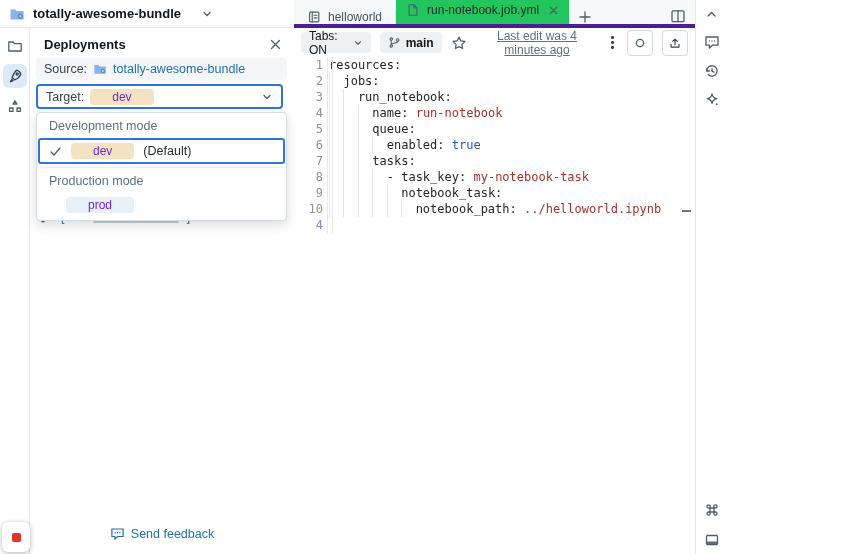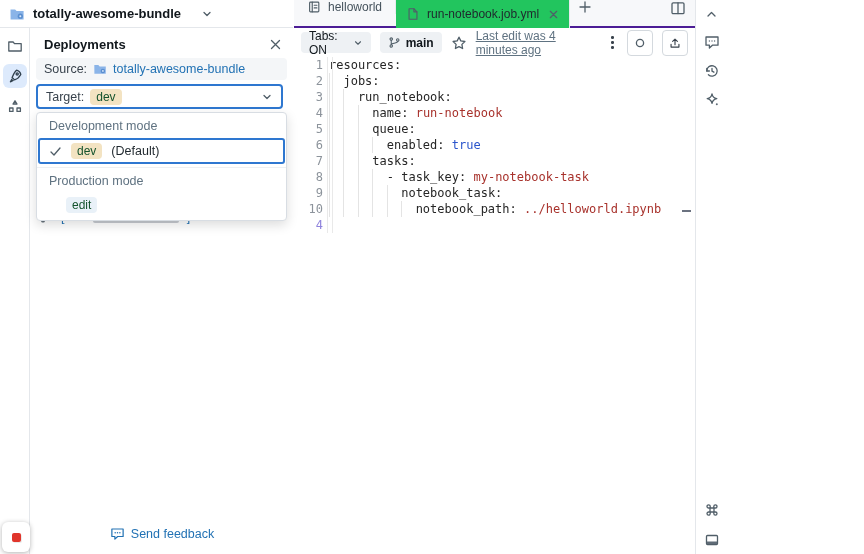--- a/index.html
+++ b/index.html
@@ -23,55 +23,55 @@
   
   .panel{position:absolute;left:31px;top:29px;width:262px;bottom:0;background:#fff;}
   .panel-title{position:absolute;left:13px;top:8px;font-weight:700;font-size:13px;color:#11171c;}
   .panel-close{position:absolute;right:9px;top:6px;width:18px;height:18px;display:flex;align-items:center;justify-content:center;cursor:pointer;}
   .source-chip{position:absolute;left:5px;right:6px;top:29px;height:22px;background:#f4f6f8;border-radius:4px;
     display:flex;align-items:center;padding:0 8px;gap:6px;font-size:12.5px;}
   .muted-label{color:#39434d;}
   .blue-link{color:#2272b4;}
   .target-select{position:absolute;left:5px;right:10px;top:55px;height:25px;box-sizing:border-box;border:2px solid #2e77d0;
     border-radius:4px;background:#fff;display:flex;align-items:center;padding:0 8px;gap:6px;font-size:12.5px;cursor:pointer;}
-  .badge{border-radius:4px;padding:1px 6px;font-size:12px;color:#14532d;}
+  .badge{border-radius:4px;padding:1px 22px;font-size:12px;color:#6d28d9;}
   .badge.dev{background:#f3e3c2;}
   .badge.prod{background:#e9f1f8;}
   .select-chevron{margin-left:auto;}
   .dropdown{position:absolute;left:5px;right:6px;top:83px;background:#fff;border:1px solid #d8dde3;border-radius:4px;
     box-shadow:0 4px 12px rgba(0,0,0,.14);z-index:5;padding-bottom:4px;}
   .dd-group-label{padding:6px 12px 4px 12px;color:#5f7281;font-size:12.5px;}
   .dd-option-selected{margin:1px 1px;border:2px solid #2e77d0;border-radius:3px;height:22px;display:flex;align-items:center;
     gap:9px;padding:0 9px;cursor:pointer;font-size:12.5px;}
   .dd-sep{border-top:1px solid #edf0f3;margin-top:3px;}
   .dd-option-plain{padding:5px 8px 4px 29px;cursor:pointer;}
   .job-link-row{position:absolute;left:9px;top:180px;display:flex;align-items:center;gap:6px;color:#2272b4;font-size:12.5px;}
   .redacted{width:86px;height:13px;background:#c7cbd1;border-radius:2px;margin:0 2px;}
   .feedback{position:absolute;left:0;right:0;bottom:13px;display:flex;align-items:flex-end;justify-content:center;gap:6px;
     color:#2272b4;font-size:12.5px;cursor:pointer;}
   .beacon{position:absolute;left:2px;bottom:2px;width:28px;height:30px;background:#fff;border-radius:6px;
     box-shadow:0 1px 5px rgba(0,0,0,.3);z-index:9;display:flex;align-items:center;justify-content:center;}
   .beacon-glyph{width:9px;height:9px;background:#e0352b;border-radius:2px;box-shadow:1px 1px 0 #9b9b9b33;}
 
   
-  .tabstrip{position:absolute;left:294px;top:0;right:32px;height:28px;background:#f7f8fa;border-bottom:2px solid #4c1d95;
-    box-sizing:border-box;display:flex;align-items:flex-start;}
+  .tabstrip{position:absolute;left:294px;top:0;right:32px;height:28px;background:#f7f8fa;border-bottom:4px solid #4c1d95;
+    box-sizing:border-box;display:flex;align-items:flex-end;}
   .tab{display:flex;align-items:center;gap:7px;padding:0 13px;color:#45525c;font-size:12px;border-right:1px solid #e7eaee;cursor:pointer;}
   .tab.active{background:#22c55e;color:#1f272d;height:28px;box-sizing:border-box;padding:0 10px;}
   .tab-close{margin-left:2px;display:flex;}
   .tab-plus{width:30px;display:flex;align-items:center;justify-content:center;cursor:pointer;}
   .split-btn{margin-left:auto;display:flex;align-items:center;padding-right:9px;cursor:pointer;}
 
   
   .toolbar{position:absolute;left:294px;top:29px;right:32px;height:27px;background:#fff;display:flex;align-items:center;
     padding-left:7px;gap:9px;box-sizing:border-box;}
   .pill{background:#eef1f4;border-radius:4px;height:21px;display:flex;align-items:center;padding:0 8px;gap:5px;
     font-size:12px;color:#11171c;cursor:pointer;}
   .pill .bold{font-weight:700;}
-  .last-edit{color:#5f7281;font-size:12px;text-decoration:underline;cursor:pointer;}
+  .last-edit{color:#5f7281;font-size:12px;text-decoration:underline;cursor:pointer;text-align:center;}
   .tb-right{margin-left:auto;display:flex;align-items:center;gap:9px;padding-right:7px;}
   .sq-btn{width:24px;height:24px;border:1px solid #d4d9de;border-radius:4px;display:flex;align-items:center;justify-content:center;
     background:#fff;cursor:pointer;}
   .kebab{display:flex;flex-direction:column;gap:2.5px;padding:0 4px;cursor:pointer;}
   .kebab i{width:2.6px;height:2.6px;border-radius:50%;background:#39424c;}
 
   
   .code{position:absolute;left:294px;top:57px;right:32px;bottom:0;font-family:"DejaVu Sans Mono","Liberation Mono",monospace;
     font-size:12px;line-height:16px;}
   .gutter-line{position:absolute;top:0;width:1px;height:176px;background:#e9e9e9;}
@@ -182,21 +182,21 @@
           <svg width="13" height="13" viewBox="0 0 13 13">
               <path class="ic" d="M2 7l3 3 6-7"></path>
             </svg>
         </span>
         <span class="badge dev">dev</span>
         <span>(Default)</span>
       </div>
       <div class="dd-sep"></div>
       <div class="dd-group-label">Production mode</div>
       <div class="dd-option-plain">
-        <span class="badge prod">edit</span>
+        <span class="badge prod">prod</span>
       </div>
     </div>
 
     <div class="job-link-row">
       <span>
         <svg width="15" height="15" viewBox="0 0 16 16">
           <path class="ic" d="M3.5 12.3c3.8 0 4.5-7.6 9-8.6"></path>
           <circle class="ic" cx="3.2" cy="12.4" r="1.4"></circle>
           <circle class="ic" cx="8.2" cy="8.3" r="1.4"></circle>
           <circle class="ic" cx="12.9" cy="3.8" r="1.4"></circle>

